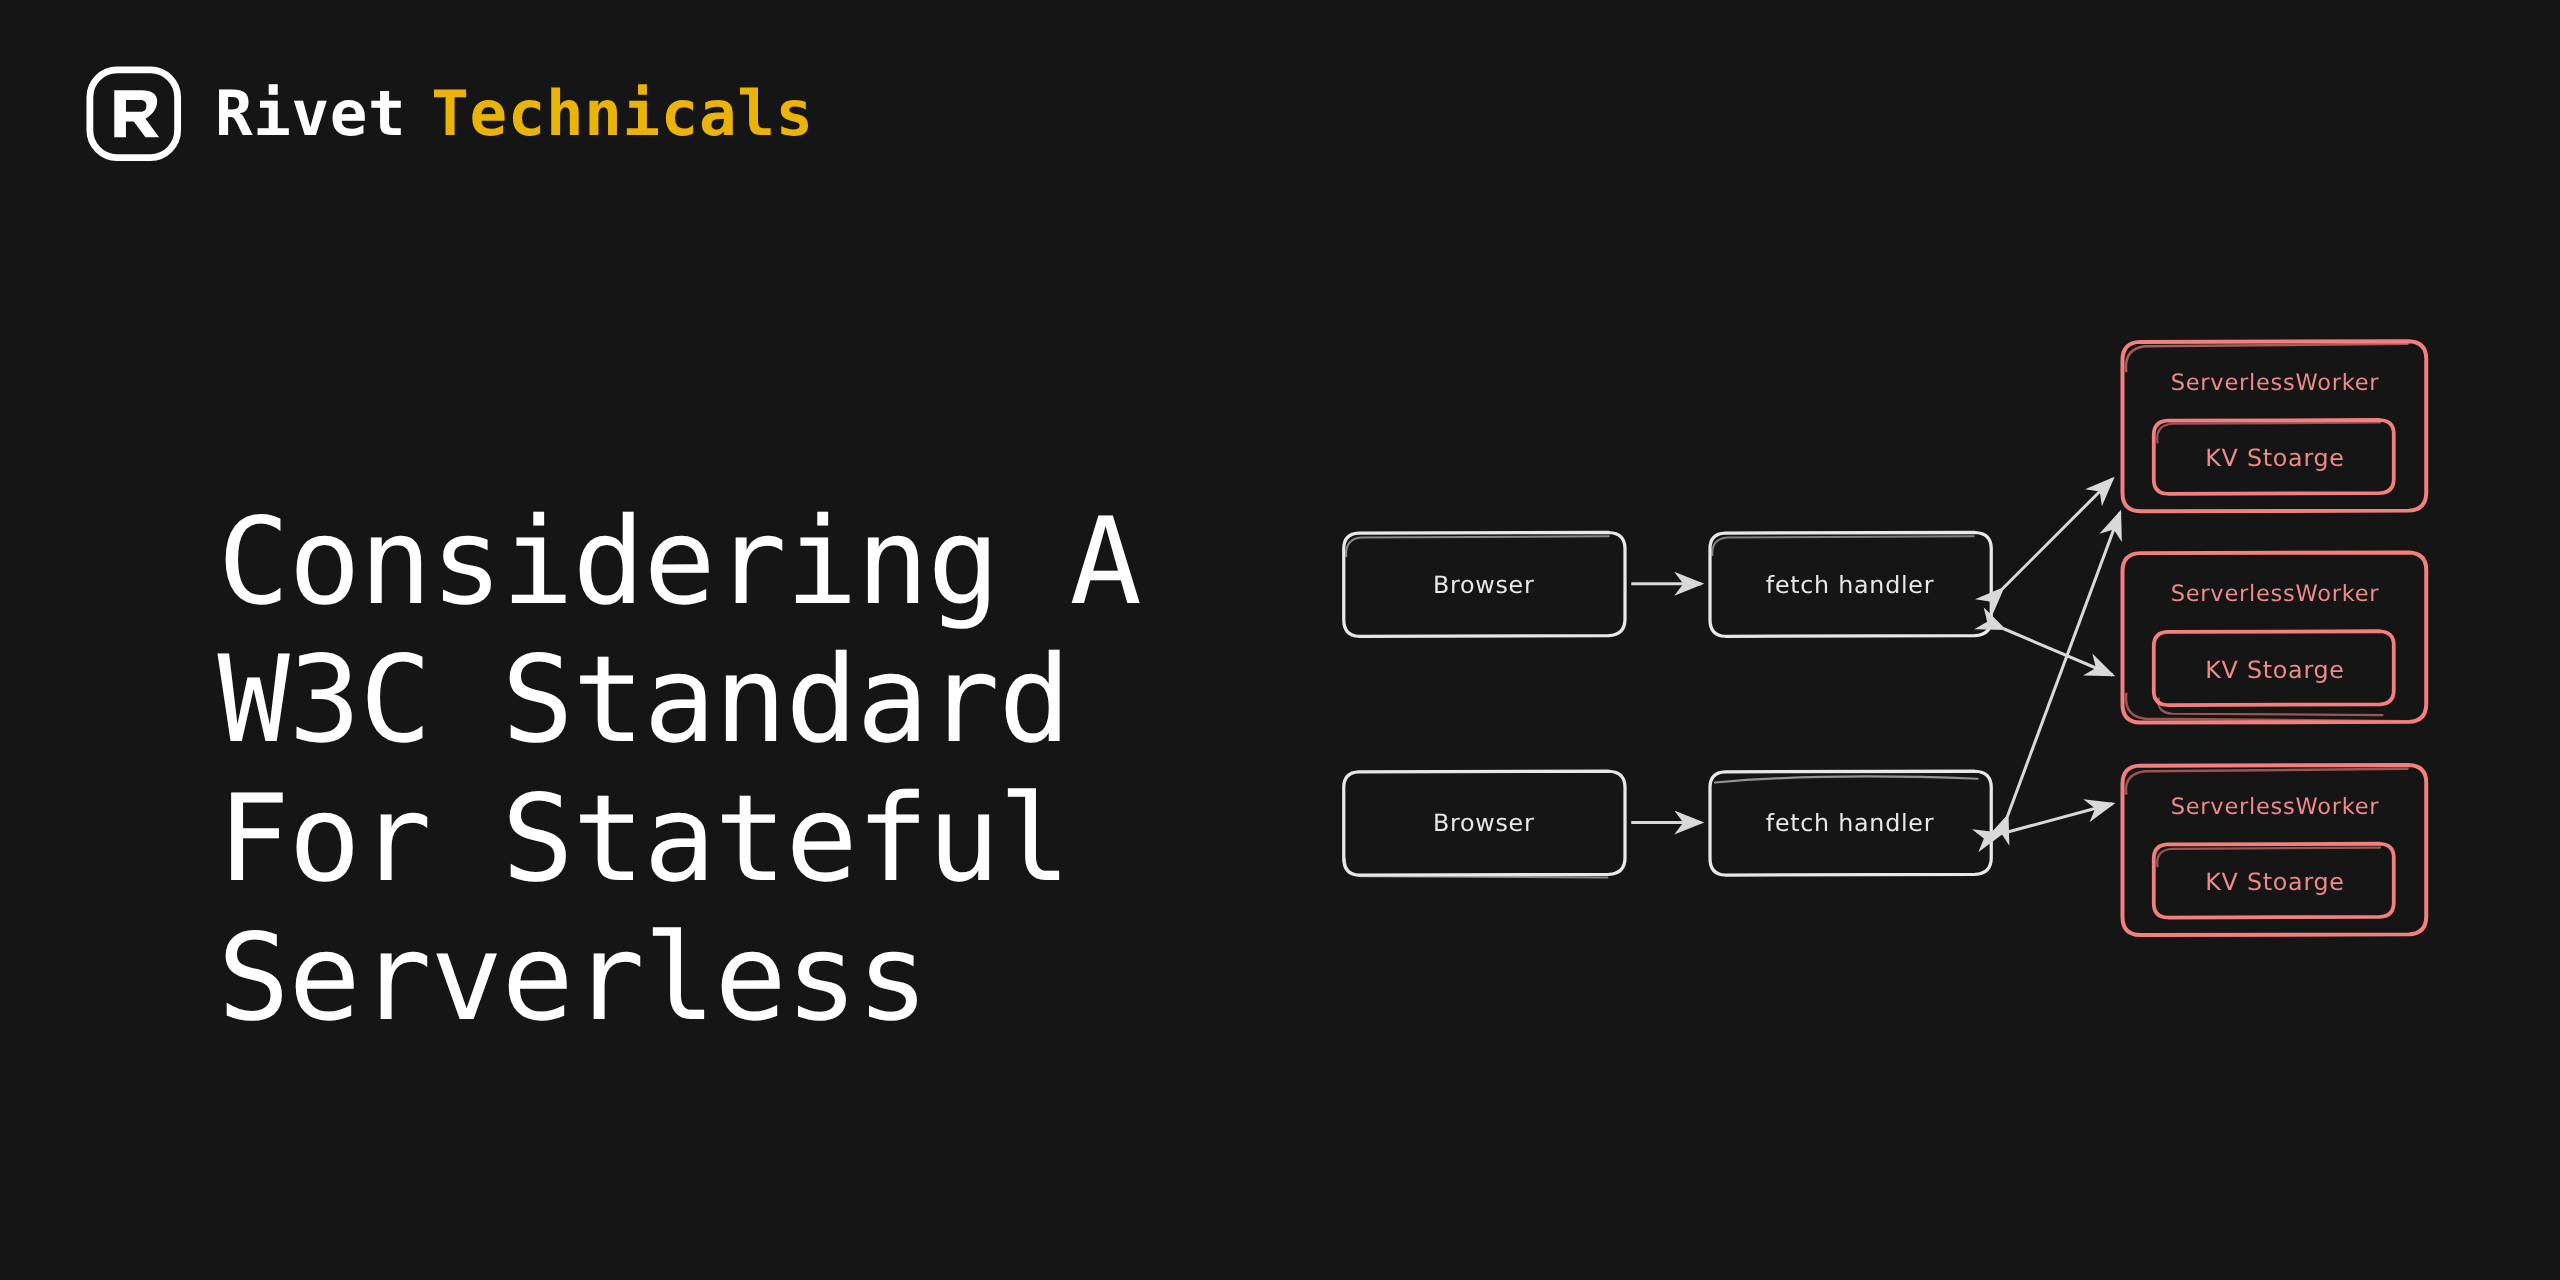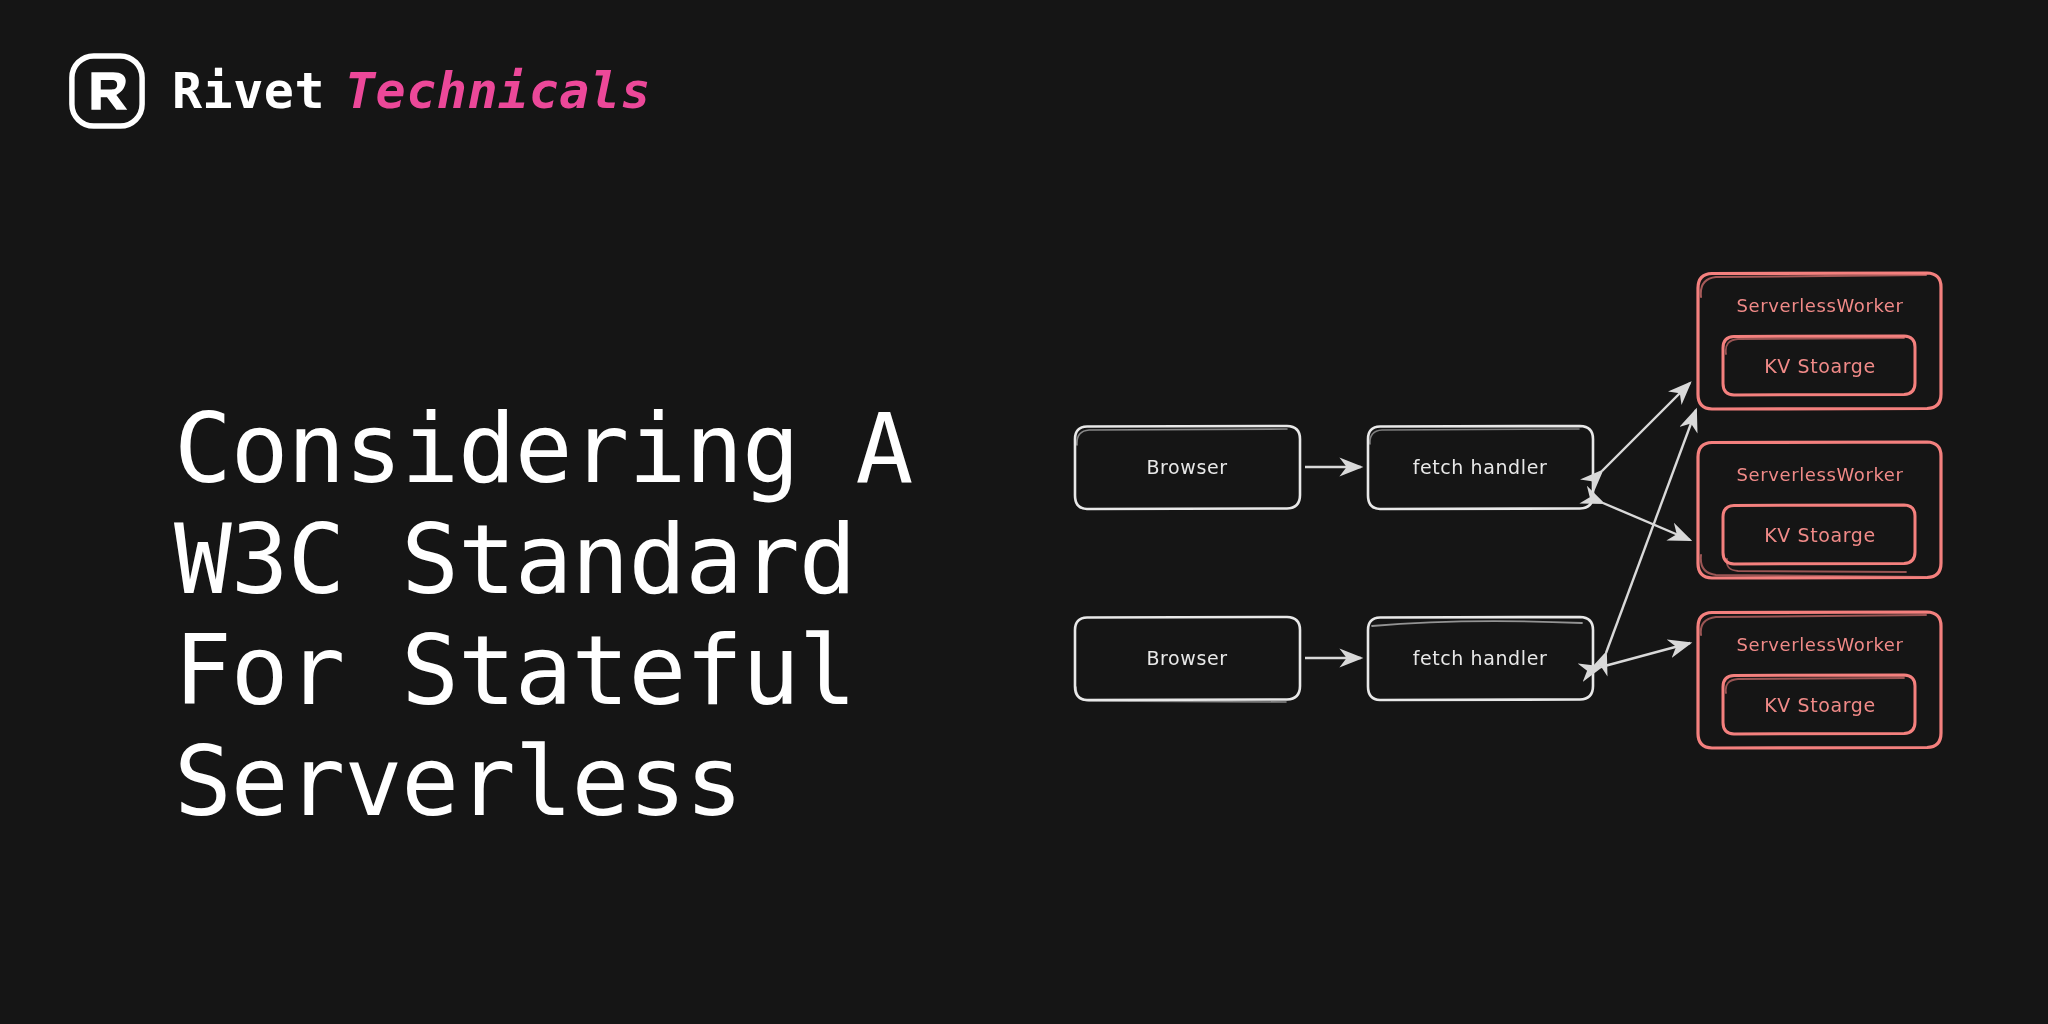--- a/index.html
+++ b/index.html
@@ -41,21 +41,21 @@
     display: flex;
     align-items: baseline;
     gap: 20px;
     font-family: "DejaVu Sans Mono", monospace;
     font-size: 50px;
     font-weight: 700;
     letter-spacing: 0.5px;
     line-height: 1;
   }
   .brand-name { color: #ffffff; }
-  .brand-suffix { color: #ec4899; font-style: italic; }
+  .brand-suffix { color: #eab308; }
 
   
   .headline {
     position: absolute;
     left: 174px;
     top: 330px;
     width: 760px;
     font-family: "DejaVu Sans Mono", monospace;
     font-weight: 400;
     font-size: 96px;

